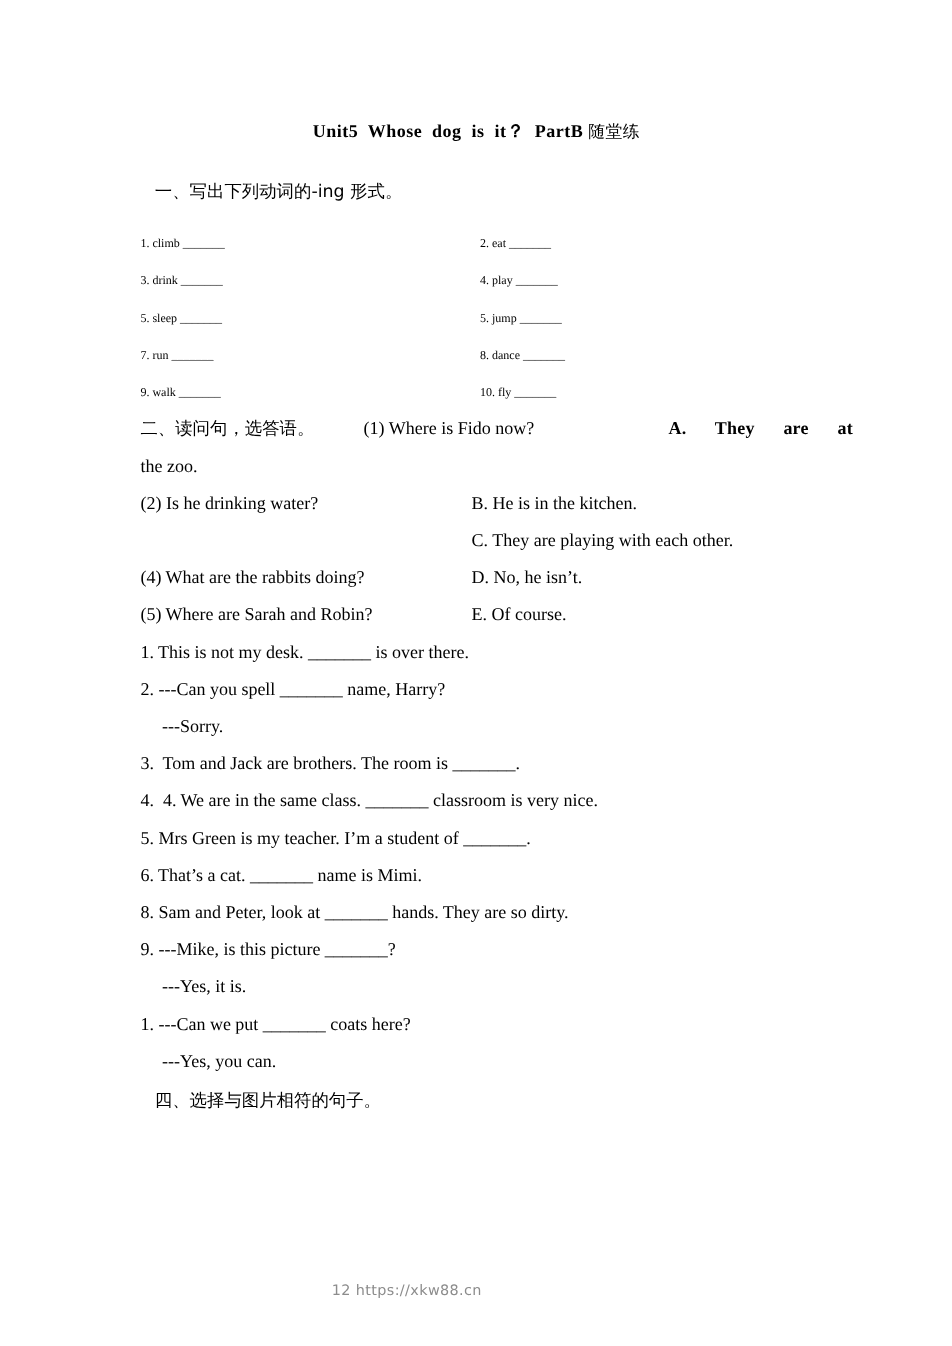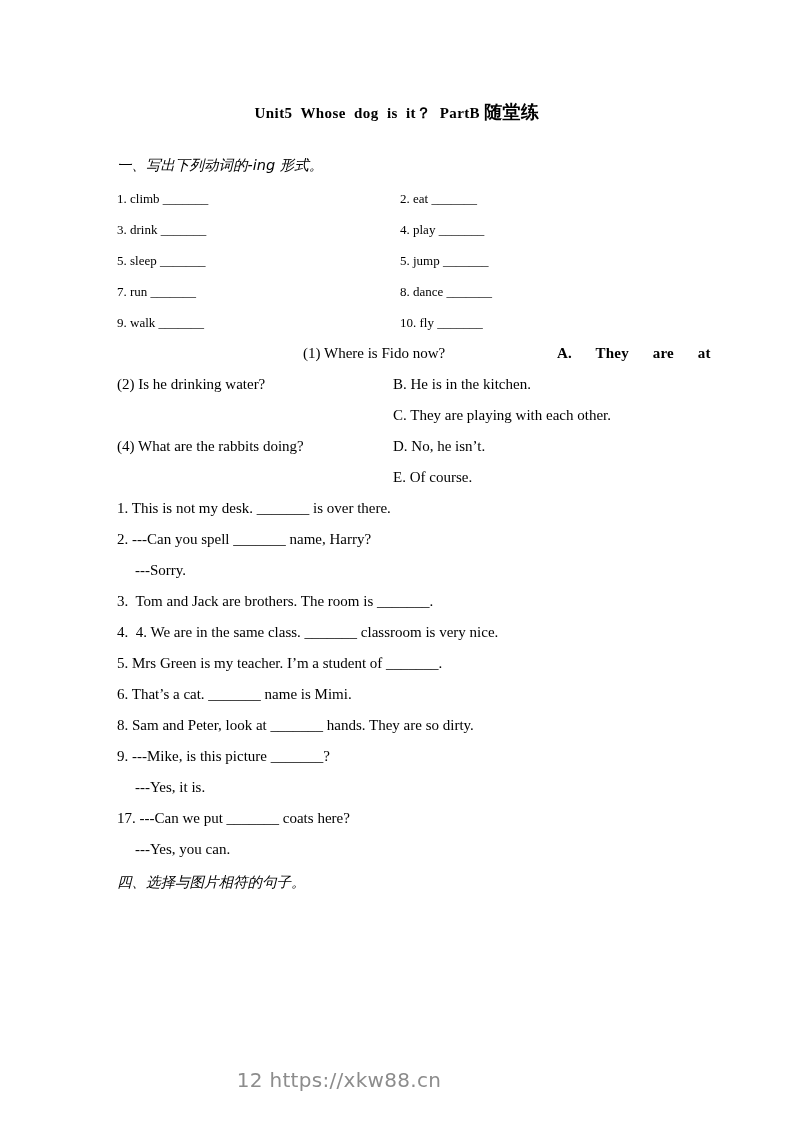--- a/index.html
+++ b/index.html
@@ -32,49 +32,48 @@
   .doc-title {
     font-weight: bold;
     font-size: 15px;
     text-align: center;
     letter-spacing: 0.4px;
     margin: 0 0 26px 0;
     white-space: pre;
   }
   .doc-title .cn {
     font-family: "DejaVu Sans", "Liberation Sans", sans-serif;
-    font-weight: bold;
-    font-size: 18px;
+    font-weight: normal;
+    font-size: 14px;
   }
 
   
   .section-heading {
     font-family: "DejaVu Sans", "Liberation Sans", sans-serif;
     font-size: 14.5px;
     line-height: 31px;
-    margin: 0;
+    margin: 12px;
     white-space: pre-wrap;
-    font-style: italic;
   }
   .section-heading.tight { margin-top: 2px; }
 
   
   .line {
     font-size: 15px;
     line-height: 31px;
     white-space: pre-wrap;
     margin: 0;
   }
   .line.indent { padding-left: 18px; }
 
   
   .two-col {
     position: relative;
     height: 31px;
-    font-size: 13px;
+    font-size: 10px;
     line-height: 31px;
     font-family: Liberation Serif, serif;
   }
   .two-col .col-left {
     position: absolute;
     left: 0;
     top: 0;
     white-space: pre;
   }
   .two-col .col-right {
@@ -137,21 +136,21 @@
   .u { white-space: pre; }
 
   
   .footer {
     position: absolute;
     left: 0;
     top: 1068px;
     width: 678px;
     text-align: center;
     font-family: "DejaVu Sans", "Liberation Sans", sans-serif;
-    font-size: 20px;
+    font-size: 12px;
     color: #8c8c8c;
     letter-spacing: 0.3px;
     white-space: pre;
   }
 </style>
 </head>
 <body>
 
 <div class="page">
 
@@ -178,51 +177,54 @@
         <span class="col-left u">7. run _______</span>
         <span class="col-right u">8. dance _______</span>
       </div>
       <div class="two-col">
         <span class="col-left u">9. walk _______</span>
         <span class="col-right u">10. fly _______</span>
       </div>
     </div>
 
     <div class="match-first">
+      <span class="head">二、读问句，选答语。</span>
       <span class="q1">(1) Where is Fido now?</span>
       <span class="a1">A.  They  are  at</span>
     </div>
+    <p class="line">the zoo.</p>
 
     <div class="match-row">
       <span class="q">(2) Is he drinking water?</span>
       <span class="a">B. He is in the kitchen.</span>
     </div>
     <div class="match-row">
       <span class="a">C. They are playing with each other.</span>
     </div>
     <div class="match-row">
       <span class="q">(4) What are the rabbits doing?</span>
       <span class="a">D. No, he isn’t.</span>
     </div>
     <div class="match-row">
+      <span class="q">(5) Where are Sarah and Robin?</span>
       <span class="a">E. Of course.</span>
     </div>
 
 
     <p class="line">1. This is not my desk. _______ is over there.</p>
     <p class="line">2. ---Can you spell _______ name, Harry?</p>
     <p class="line indent">---Sorry.</p>
     <p class="line">3.  Tom and Jack are brothers. The room is _______.</p>
     <p class="line">4.  4. We are in the same class. _______ classroom is very nice.</p>
     <p class="line">5. Mrs Green is my teacher. I’m a student of _______.</p>
     <p class="line">6. That’s a cat. _______ name is Mimi.</p>
     <p class="line">8. Sam and Peter, look at _______ hands. They are so dirty.</p>
     <p class="line">9. ---Mike, is this picture _______?</p>
     <p class="line indent">---Yes, it is.</p>
-    <p class="line">17. ---Can we put _______ coats here?</p>
+    <p class="line">1. ---Can we put _______ coats here?</p>
     <p class="line indent">---Yes, you can.</p>
 
     <p class="section-heading tight">四、选择与图片相符的句子。</p>
 
   </div>
 
   <div class="footer">12 https://xkw88.cn</div>
 
 </div>
 

